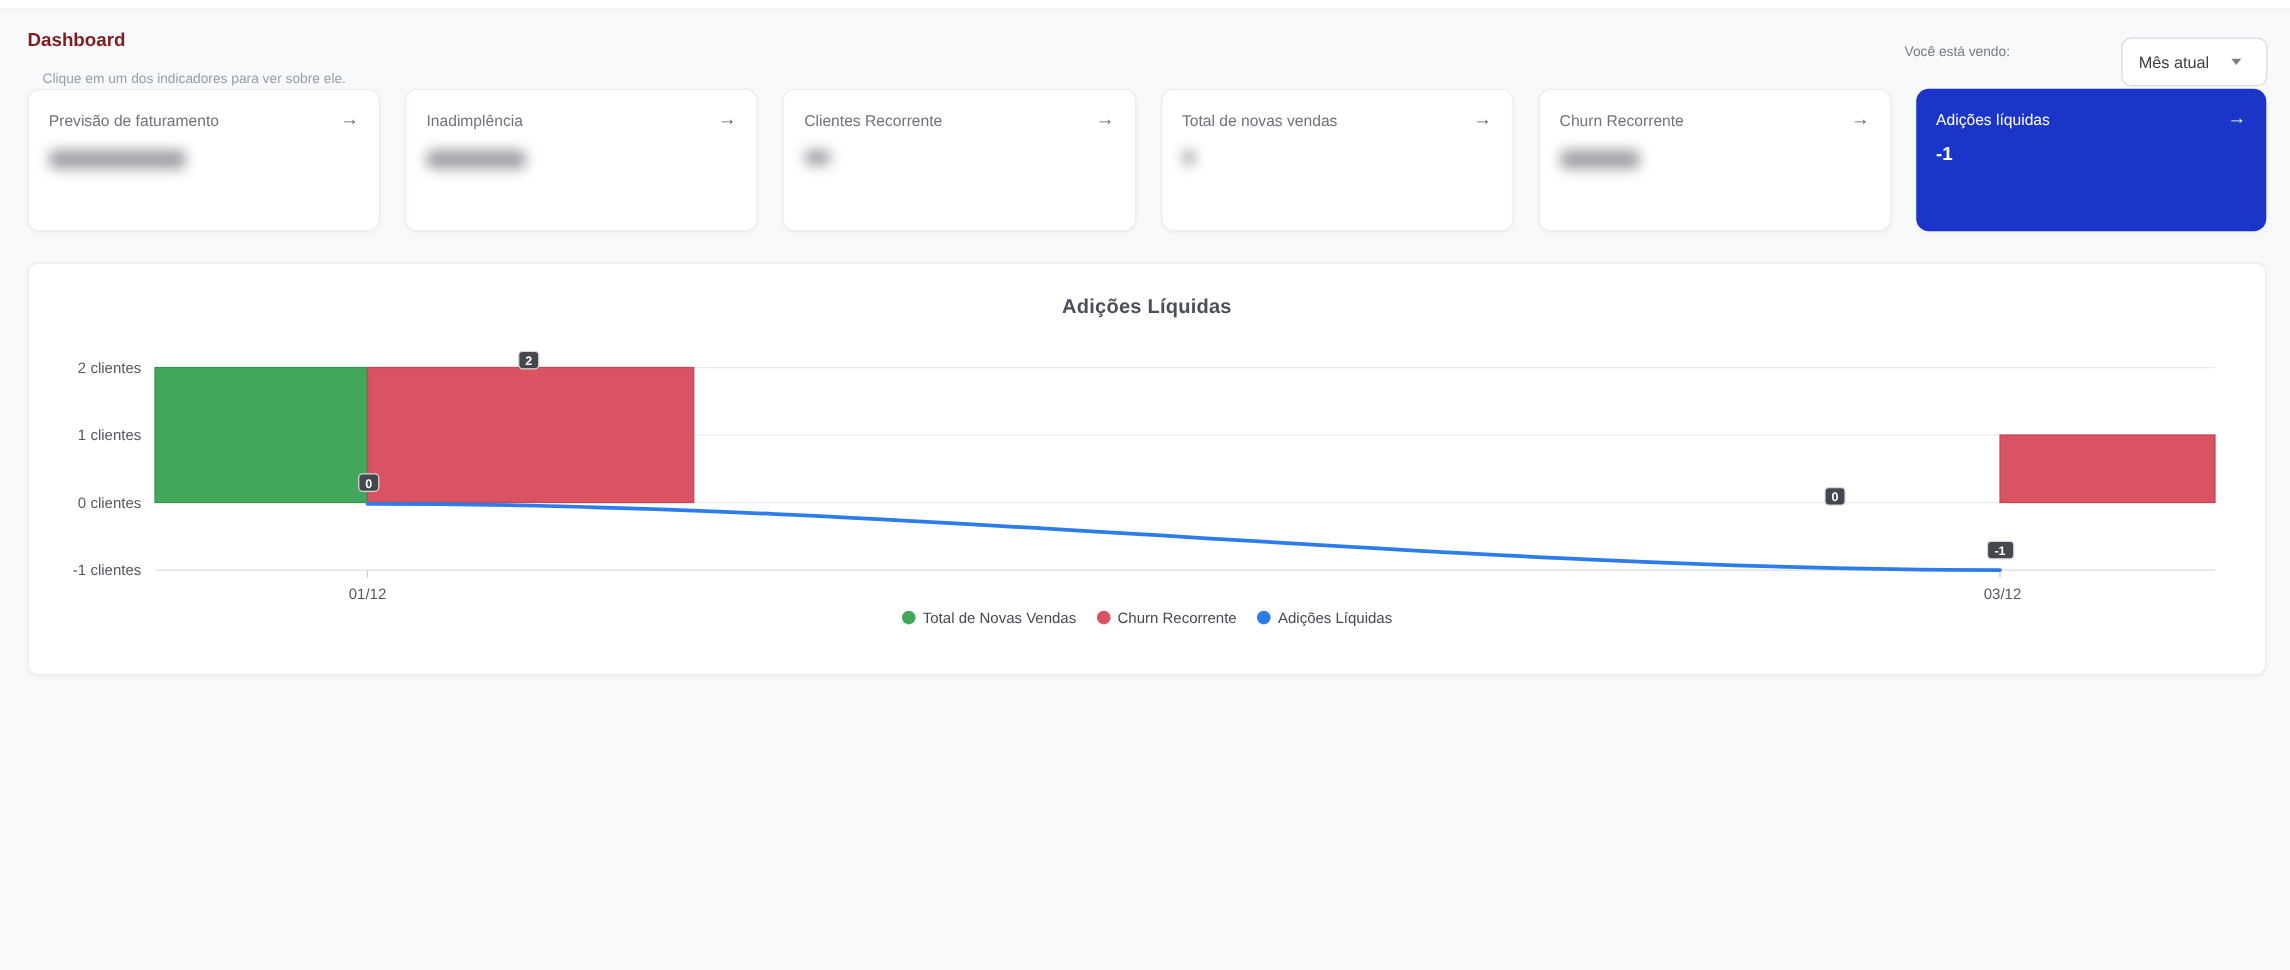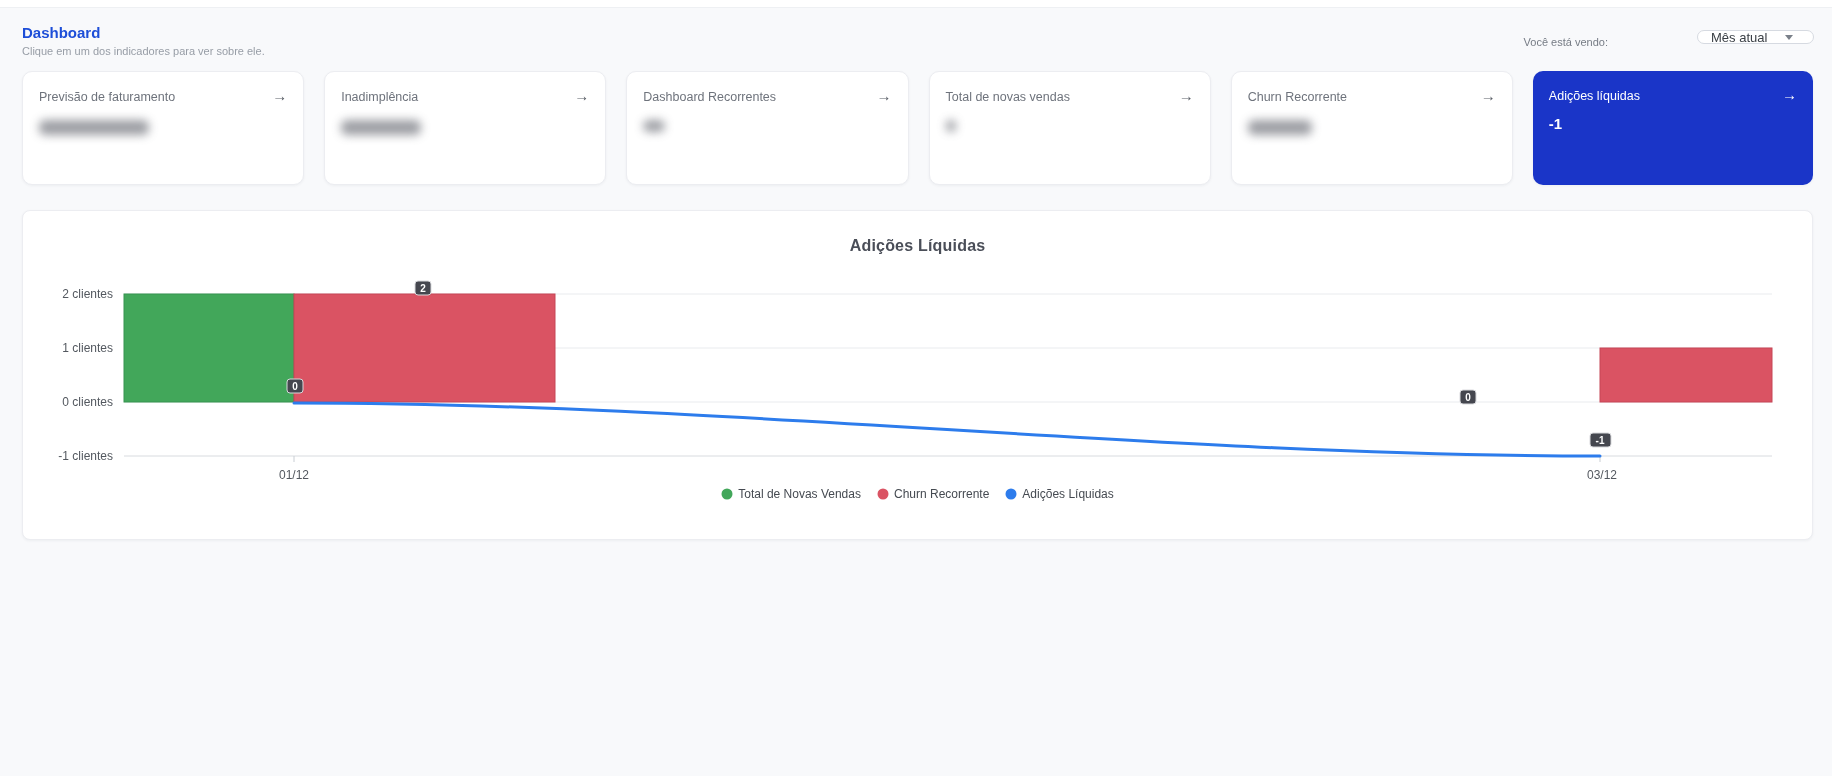--- a/index.html
+++ b/index.html
@@ -5,25 +5,25 @@
   html,body{margin:0;padding:0;}
   body{
     width:1832px;height:776px;position:relative;overflow:hidden;
     background:#f8f9fb;
     font-family:"Liberation Sans","DejaVu Sans",sans-serif;
     color:#3d4248;
   }
   .topbar{position:absolute;left:0;top:0;width:1832px;height:7px;background:#ffffff;border-bottom:1px solid #eef0f3;}
 
   
-  .page-title{position:absolute;left:22px;top:24px;font-size:15px;font-weight:700;color:#1d4ed8;margin:0;}
-  .page-subtitle{position:absolute;left:22px;top:45px;font-size:11px;color:#979da6;margin:0;}
+  .page-title{position:absolute;left:22px;top:24px;font-size:15px;font-weight:700;color:#7f1d1d;margin:0;}
+  .page-subtitle{position:absolute;left:22px;top:45px;font-size:11px;color:#979da6;margin:12px;}
   .filter-label{position:absolute;right:224px;top:36px;font-size:11px;color:#767c85;text-align:right;}
   .select{
-    position:absolute;right:18px;top:30px;width:117px;height:14px;box-sizing:border-box;
+    position:absolute;right:18px;top:30px;width:117px;height:39px;box-sizing:border-box;
     background:#fff;border:1px solid #d6dae1;border-radius:8px;
     display:flex;align-items:center;justify-content:space-between;
     padding:0 20px 0 13px;cursor:pointer;
   }
   .select-value{font-size:13px;color:#3b4046;font-weight:500;}
   .caret{width:0;height:0;border-left:4px solid transparent;border-right:4px solid transparent;border-top:5px solid #7a8089;}
 
   
   .cards{position:absolute;left:22px;top:71px;width:1791px;height:114px;display:flex;gap:20px;}
   .card{
@@ -90,21 +90,21 @@
   <div class="card">
     <div class="card-top">
       <span class="card-label">Inadimplência</span>
       <span class="card-arrow">→</span>
     </div>
     <div class="blur-blob b2"></div>
   </div>
 
   <div class="card">
     <div class="card-top">
-      <span class="card-label">Dashboard Recorrentes</span>
+      <span class="card-label">Clientes Recorrente</span>
       <span class="card-arrow">→</span>
     </div>
     <div class="blur-blob b3"></div>
   </div>
 
   <div class="card">
     <div class="card-top">
       <span class="card-label">Total de novas vendas</span>
       <span class="card-arrow">→</span>
     </div>

